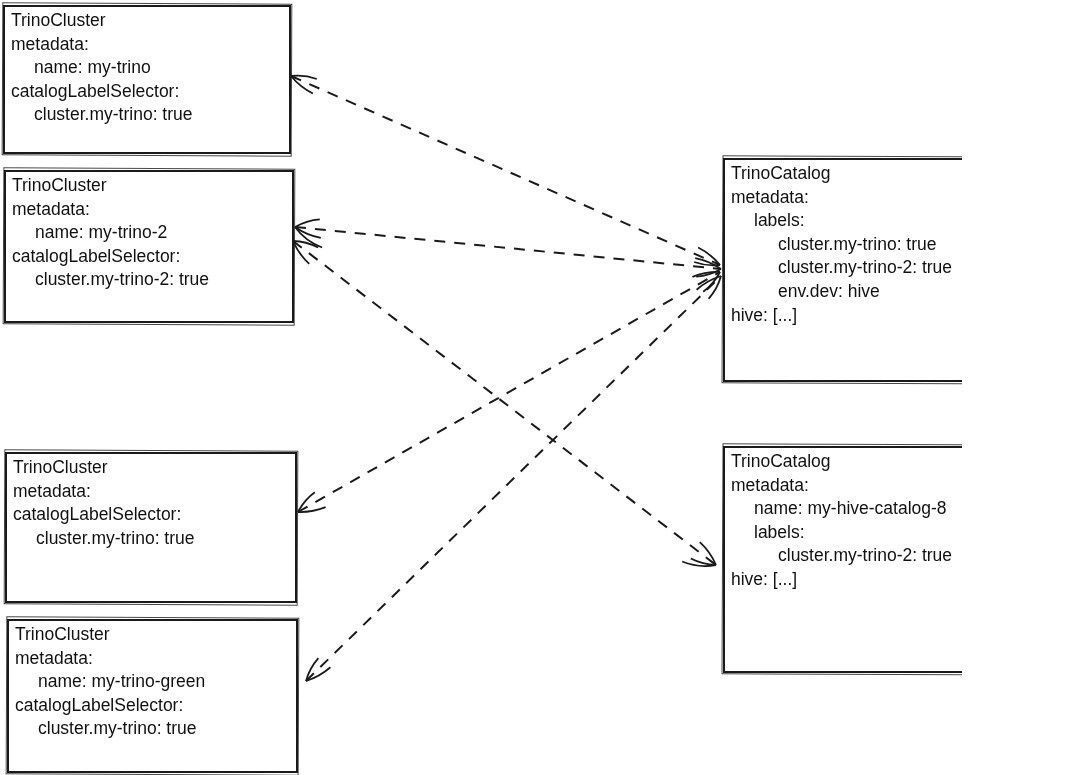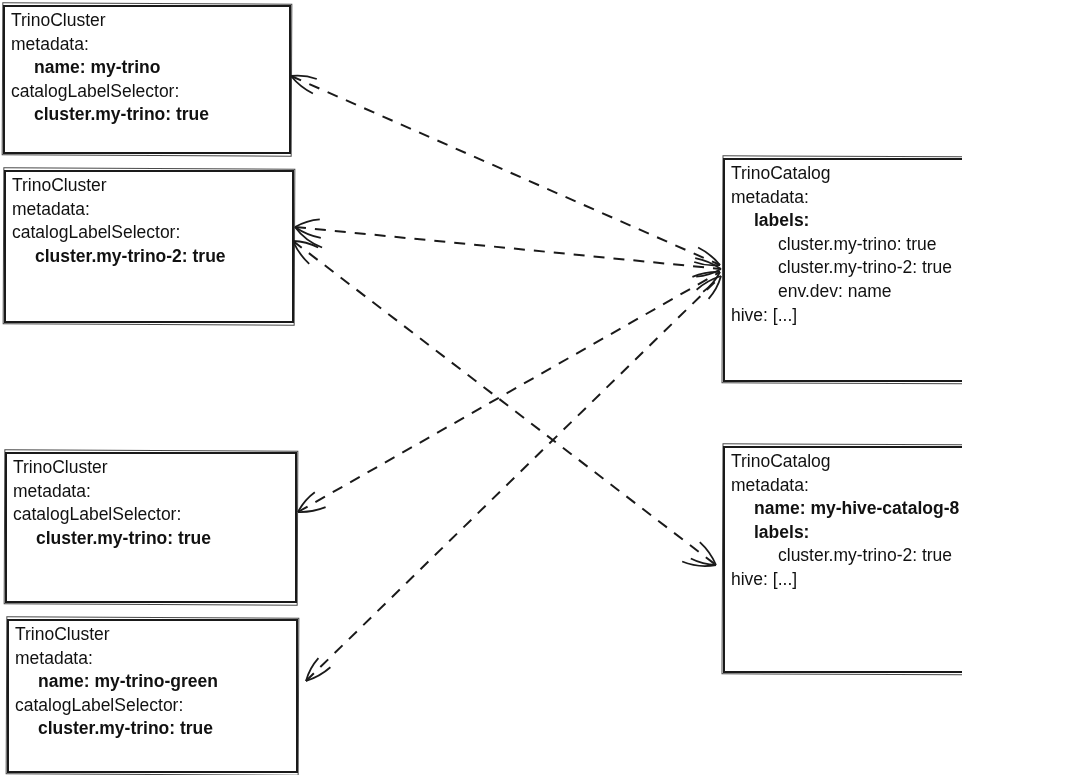--- a/index.html
+++ b/index.html
@@ -30,21 +30,21 @@
     transform: rotate(0.25deg);
     pointer-events: none;
   }
   .yline {
     font-size: 17.5px;
     line-height: 23.6px;
     color: #111111;
     white-space: pre;
   }
   .ind0 { padding-left: 0; }
-  .ind1 { padding-left: 23px; font-weight: bold; }
+  .ind1 { padding-left: 23px; }
   .ind2 { padding-left: 47px; }
   
   #box0 { left: 3px;   top: 5px;   width: 288px; height: 149px; }
   #box1 { left: 4px;   top: 170px; width: 290px; height: 153px; }
   #box2 { left: 5px;   top: 452px; width: 292px; height: 151px; }
   #box3 { left: 7px;   top: 619px; width: 291px; height: 154px; }
   #box4 { left: 723px; top: 158px; width: 355px; height: 224px; }
   #box5 { left: 723px; top: 446px; width: 345px; height: 227px; }
 </style>
 </head>
@@ -87,20 +87,21 @@
         <div class="yline ind0">metadata:</div>
         <div class="yline ind1">name: my-trino</div>
         <div class="yline ind0">catalogLabelSelector:</div>
         <div class="yline ind1">cluster.my-trino: true</div>
       </div>
   </div>
   <div class="box" id="box1">
     <div class="lines">
         <div class="yline ind0">TrinoCluster</div>
         <div class="yline ind0">metadata:</div>
+        <div class="yline ind1">name: my-trino-2</div>
         <div class="yline ind0">catalogLabelSelector:</div>
         <div class="yline ind1">cluster.my-trino-2: true</div>
       </div>
   </div>
   <div class="box" id="box2">
     <div class="lines">
         <div class="yline ind0">TrinoCluster</div>
         <div class="yline ind0">metadata:</div>
         <div class="yline ind0">catalogLabelSelector:</div>
         <div class="yline ind1">cluster.my-trino: true</div>
@@ -115,21 +116,21 @@
         <div class="yline ind1">cluster.my-trino: true</div>
       </div>
   </div>
   <div class="box" id="box4">
     <div class="lines">
         <div class="yline ind0">TrinoCatalog</div>
         <div class="yline ind0">metadata:</div>
         <div class="yline ind1">labels:</div>
         <div class="yline ind2">cluster.my-trino: true</div>
         <div class="yline ind2">cluster.my-trino-2: true</div>
-        <div class="yline ind2">env.dev: name</div>
+        <div class="yline ind2">env.dev: hive</div>
         <div class="yline ind0">hive: [...]</div>
       </div>
   </div>
   <div class="box" id="box5">
     <div class="lines">
         <div class="yline ind0">TrinoCatalog</div>
         <div class="yline ind0">metadata:</div>
         <div class="yline ind1">name: my-hive-catalog-8</div>
         <div class="yline ind1">labels:</div>
         <div class="yline ind2">cluster.my-trino-2: true</div>

